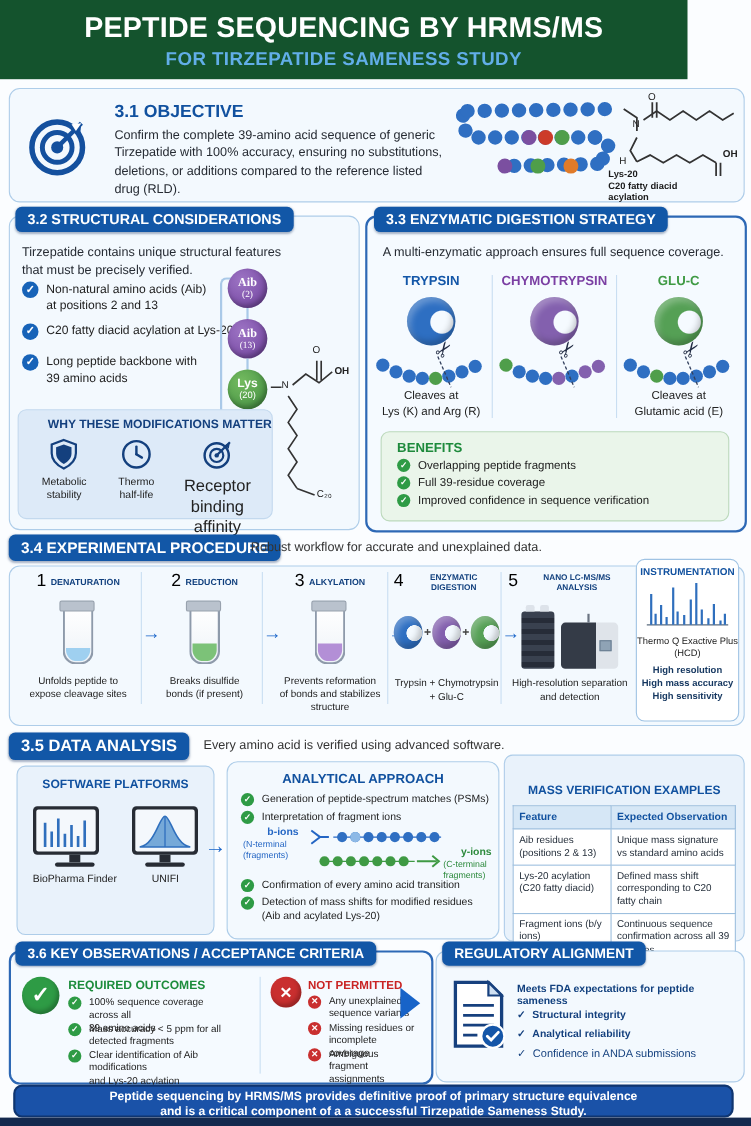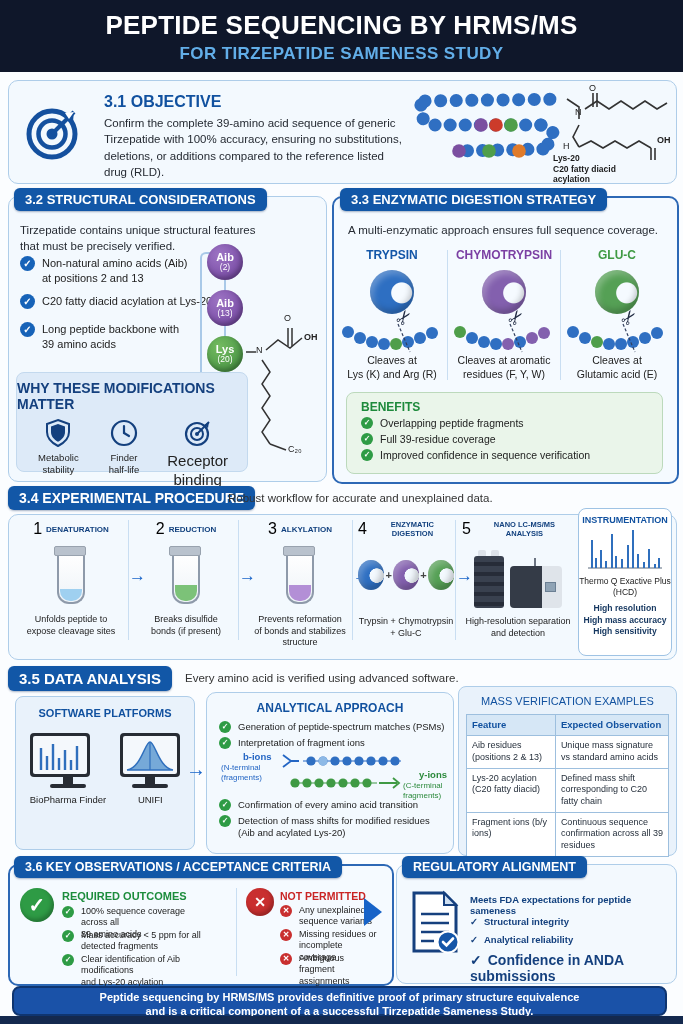--- a/index.html
+++ b/index.html
@@ -1,37 +1,37 @@
 <!DOCTYPE html>
 <html><head>
 <meta charset="utf-8">
 <style>
   html,body{margin:0;padding:0;}
   body{font-family:"Liberation Sans",sans-serif;background:#e8edf4;}
   #page{position:relative;width:683px;height:1024px;background:#fbfdff;overflow:hidden;}
   .abs{position:absolute;}
   .pre{white-space:pre-line;}
   
-  #hdr{left:0;top:0;width:683px;height:72px;background:#0f172a;}
+  #hdr{left:0;top:0;width:625px;height:72px;background:#14532d;}
   #hdr .t1{width:100%;text-align:center;top:10px;font-size:26px;font-weight:bold;color:#ffffff;letter-spacing:.2px;}
   #hdr .t2{width:100%;text-align:center;top:44px;font-size:17px;font-weight:bold;color:#62aee8;letter-spacing:.4px;}
   
   .panel{background:#f3f9fe;border:1.5px solid #aecde9;border-radius:10px;}
   .panel.strong{border:2px solid #2d68b5;background:#f5faff;}
   .badge{background:#1257a7;color:#fff;font-weight:bold;border-radius:6px;padding:4px 11px;font-size:13px;white-space:nowrap;box-shadow:0 1px 2px rgba(10,40,90,.35);}
   .h-blue{color:#11519f;font-weight:bold;}
   .body-txt{font-size:11.5px;color:#262b33;line-height:1.42;}
   .chk-row{display:flex;gap:7px;align-items:flex-start;}
   .chk{flex:0 0 auto;width:15px;height:15px;border-radius:50%;background:#1763b8;color:#fff;font-size:10px;line-height:15px;text-align:center;font-weight:bold;}
   .chk.sm{width:12px;height:12px;font-size:8px;line-height:12px;}
   .chk.green{background:#2e9b45;}
   .chk.red{background:#c92f2f;}
   
   .node{width:36px;height:36px;border-radius:50%;color:#fff;text-align:center;font-weight:bold;display:flex;flex-direction:column;justify-content:center;box-shadow:inset -2px -3px 5px rgba(0,0,0,.28);}
-  .node.purple{background:radial-gradient(circle at 35% 30%,#9d74c4,#6d3f9b);}
+  .node.purple{background:radial-gradient(circle at 35% 30%,#9d74c4,#6d3f9b);font-family:Liberation Serif, serif;}
   .node.green{background:radial-gradient(circle at 35% 30%,#74bb60,#3e8a3e);}
   .node .l1{font-size:11px;line-height:1.05;}
   .node .l2{font-size:8.5px;font-weight:normal;line-height:1.1;}
   .vline{width:2px;background:#a9c9e8;}
   
   .pac{border-radius:50%;box-shadow:inset -3px -4px 6px rgba(0,0,0,.22),inset 3px 4px 6px rgba(255,255,255,.28);}
   .pac.big{width:44px;height:44px;}
   .pac.small{width:30px;height:30px;}
   .scissors{font-size:19px;color:#222c44;transform:rotate(-55deg);}
   
@@ -156,37 +156,37 @@
       <polyline points="16,60 24,72 16,84 24,96 16,108 24,120 16,132 24,144" fill="none" stroke="#333" stroke-width="1.5"></polyline>
       <line x1="24" y1="144" x2="40" y2="150" stroke="#333" stroke-width="1.5"></line>
     </svg>
     <div class="abs" style="left:10px;top:45px;font-size:9px;color:#222;">N</div>
     <div class="abs" style="left:38px;top:13px;font-size:9px;color:#222;">O</div>
     <div class="abs" style="left:58px;top:32px;font-size:9px;font-weight:bold;color:#222;">OH</div>
     <div class="abs" style="left:42px;top:144px;font-size:9px;color:#222;">C₂₀</div>
   </div>
 
   <div class="abs whybox" style="left:16px;top:372px;width:230px;height:98px;">
-    <div style="text-align:left;margin-top:7px;font-size:14px;font-weight:bold;color:#14407e;">WHY THESE MODIFICATIONS MATTER</div>
+    <div style="text-align:right;margin-top:7px;font-size:11px;font-weight:bold;color:#14407e;">WHY THESE MODIFICATIONS MATTER</div>
     <div style="display:flex;justify-content:space-around;margin-top:6px;padding:0 6px;">
       <div style="text-align:center;width:70px;">
         <svg width="28" height="30" viewBox="0 0 28 30">
           <path d="M14 2 L25 6 V14 C25 21 20 25 14 28 C8 25 3 21 3 14 V6 Z" fill="none" stroke="#14407e" stroke-width="2"></path>
           <path d="M14 6 L21 8.5 V14 C21 18.5 18 21.5 14 23.8 C10 21.5 7 18.5 7 14 V8.5 Z" fill="#14407e"></path>
         </svg>
         <div class="pre" style="font-size:9.5px;color:#222;line-height:1.25;">Metabolic
 stability</div>
       </div>
       <div style="text-align:center;width:60px;">
         <svg width="30" height="30" viewBox="0 0 30 30">
           <circle cx="15" cy="15" r="12" fill="none" stroke="#14407e" stroke-width="2.2"></circle>
           <line x1="15" y1="15" x2="15" y2="8" stroke="#14407e" stroke-width="2.2" stroke-linecap="round"></line>
           <line x1="15" y1="15" x2="20" y2="18" stroke="#14407e" stroke-width="2.2" stroke-linecap="round"></line>
         </svg>
-        <div class="pre" style="font-size:9.5px;color:#222;line-height:1.25;">Finder
+        <div class="pre" style="font-size:9.5px;color:#222;line-height:1.25;">Thermo
 half-life</div>
       </div>
       <div style="text-align:center;width:86px;">
         <svg width="30" height="30" viewBox="0 0 30 30">
           <circle cx="14" cy="16" r="11" fill="none" stroke="#14407e" stroke-width="2.2"></circle>
           <circle cx="14" cy="16" r="6" fill="none" stroke="#14407e" stroke-width="2"></circle>
           <circle cx="14" cy="16" r="2" fill="#14407e"></circle>
           <line x1="14" y1="16" x2="26" y2="4" stroke="#14407e" stroke-width="2"></line>
           <path d="M26 4 l-1 6 l-4 -3 z" fill="#14407e"></path>
         </svg>
@@ -236,22 +236,20 @@
           </g>
         <circle cx="8" cy="14" r="6" fill="#4f9e4a"></circle>
         <circle cx="56" cy="26" r="6" fill="#8360ae"></circle>
           <circle cx="68" cy="24" r="6" fill="#2f6fc2"></circle>
           <circle cx="80" cy="20" r="6" fill="#8360ae"></circle>
           <circle cx="92" cy="15" r="6" fill="#8360ae"></circle>
         <line x1="58" y1="6" x2="70" y2="34" stroke="#33405e" stroke-width="1.2" stroke-dasharray="3 2"></line>
       </svg>
       <span class="scissors abs" style="left:56px;top:-8px;">✂</span>
     </div>
-    <div class="pre" style="font-size:10.5px;color:#222;line-height:1.3;">Cleaves at aromatic
-residues (F, Y, W)</div>
   </div>
   <div class="abs" style="left:565px;top:248px;width:104px;text-align:center;">
     <div style="font-size:12px;font-weight:bold;color:#3f9a44;">GLU-C</div>
     <div class="pac big" style="margin:8px auto 0;background:radial-gradient(circle at 72% 52%, rgba(0,0,0,0) 0 10px, #55a055 11px);"></div>
     <div style="position:relative;height:40px;">
       <svg width="104" height="36" viewBox="0 0 104 36" style="position:absolute;left:0;top:4px;">
         <g fill="#2f6fc2">
             <circle cx="8" cy="14" r="6"></circle>
             <circle cx="20" cy="20" r="6"></circle>
             <circle cx="44" cy="26" r="6"></circle>
@@ -495,21 +493,21 @@
       <span style="font-size:9.5px;color:#222;">Confirmation of every amino acid transition</span>
     </div>
     <div class="chk-row" style="margin:4px 0 0 12px;">
       <span class="chk sm green">✓</span>
       <span class="pre" style="font-size:9.5px;color:#222;line-height:1.3;">Detection of mass shifts for modified residues
 (Aib and acylated Lys-20)</span>
     </div>
   </div>
 
   <div class="abs subpanel" style="left:458px;top:686px;width:217px;height:168px;">
-    <div style="text-align:center;margin-top:8px;font-size:11px;font-weight:normal;color:#11519f;">MASS VERIFICATION EXAMPLES</div>
+    <div style="text-align:center;margin-top:26px;font-size:11px;font-weight:bold;color:#11519f;">MASS VERIFICATION EXAMPLES</div>
     <table class="mass" style="margin:7px auto 0;">
       <tbody>
           <tr>
         <th style="width:44%;">Feature</th>
         <th>Expected Observation</th>
       </tr>
       <tr>
         <td>Aib residues (positions 2 &amp; 13)</td>
         <td>Unique mass signature vs standard amino acids</td>
       </tr>
@@ -572,21 +570,21 @@
     <line x1="13" y1="24" x2="41" y2="24" stroke="#16407e" stroke-width="2.5"></line>
     <line x1="13" y1="33" x2="41" y2="33" stroke="#16407e" stroke-width="2.5"></line>
     <line x1="13" y1="42" x2="41" y2="42" stroke="#16407e" stroke-width="2.5"></line>
     <line x1="13" y1="51" x2="26" y2="51" stroke="#16407e" stroke-width="2.5"></line>
     <circle cx="40" cy="52" r="10.5" fill="#1556a8" stroke="#ffffff" stroke-width="2"></circle>
     <path d="M35 52 l3.5 3.5 l6.5 -7" fill="none" stroke="#ffffff" stroke-width="2.6" stroke-linecap="round"></path>
   </svg>
   <div class="abs" style="left:470px;top:894px;width:200px;font-size:9.5px;font-weight:bold;color:#11407e;">Meets FDA expectations for peptide sameness</div>
   <div class="abs" style="left:470px;top:916px;font-size:9.5px;font-weight:bold;color:#14407e;"><span style="margin-right:6px;">✓</span><span>Structural integrity</span></div>
   <div class="abs" style="left:470px;top:934px;font-size:9.5px;font-weight:bold;color:#14407e;"><span style="margin-right:6px;">✓</span><span>Analytical reliability</span></div>
-  <div class="abs" style="left:470px;top:952px;font-size:14px;font-weight:bold;color:#14407e;"><span style="margin-right:6px;">✓</span><span>Confidence in ANDA submissions</span></div>
+  <div class="abs" style="left:470px;top:952px;font-size:10px;font-weight:normal;color:#14407e;"><span style="margin-right:6px;">✓</span><span>Confidence in ANDA submissions</span></div>
 
   <div id="footband" class="abs">
     <div style="margin-top:2px;">Peptide sequencing by HRMS/MS provides definitive proof of primary structure equivalence</div>
     <div>and is a critical component of a a successful Tirzepatide Sameness Study.</div>
   </div>
   <div id="botstrip" class="abs"></div>
 
 </div>
 
 </body></html>

